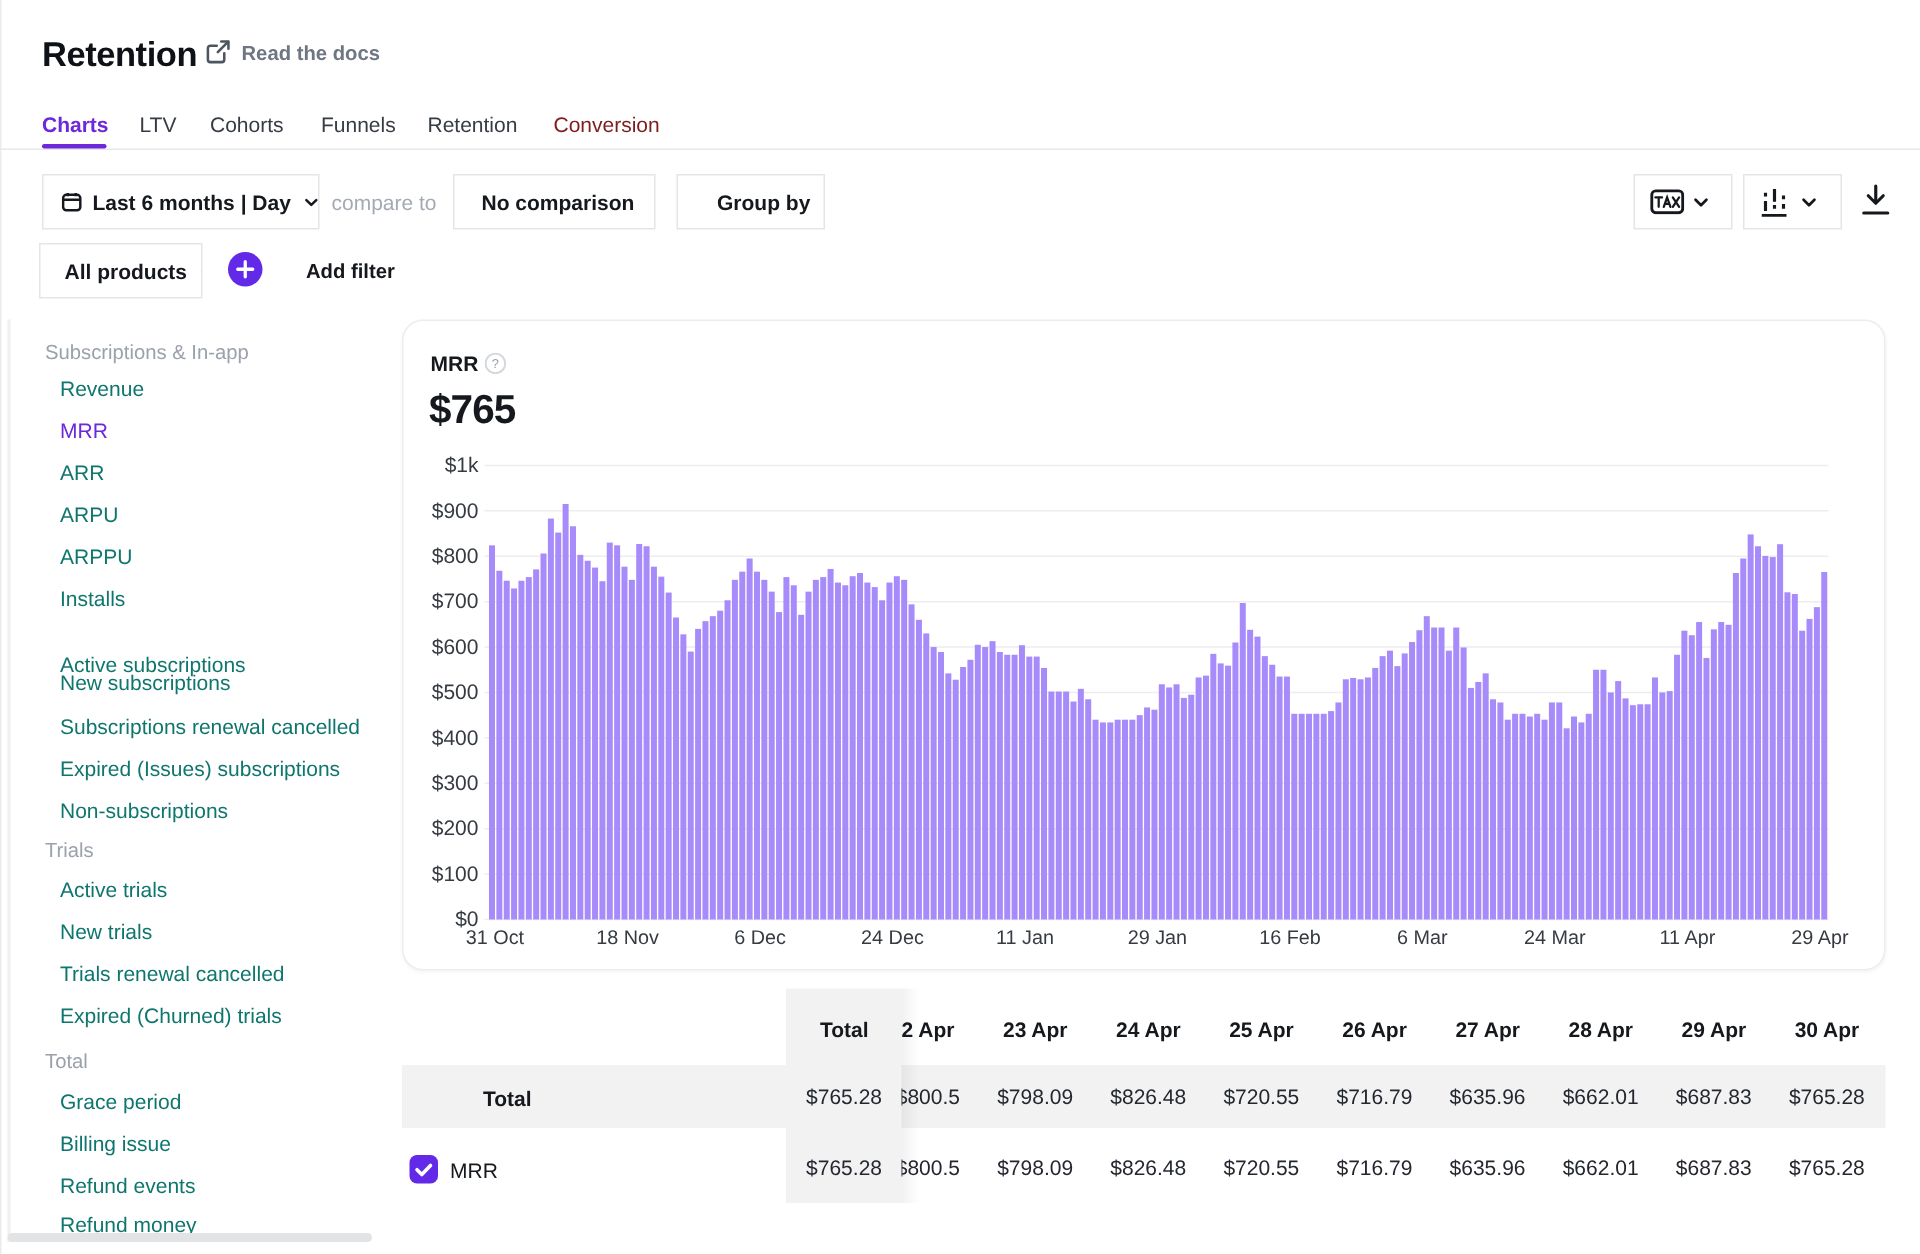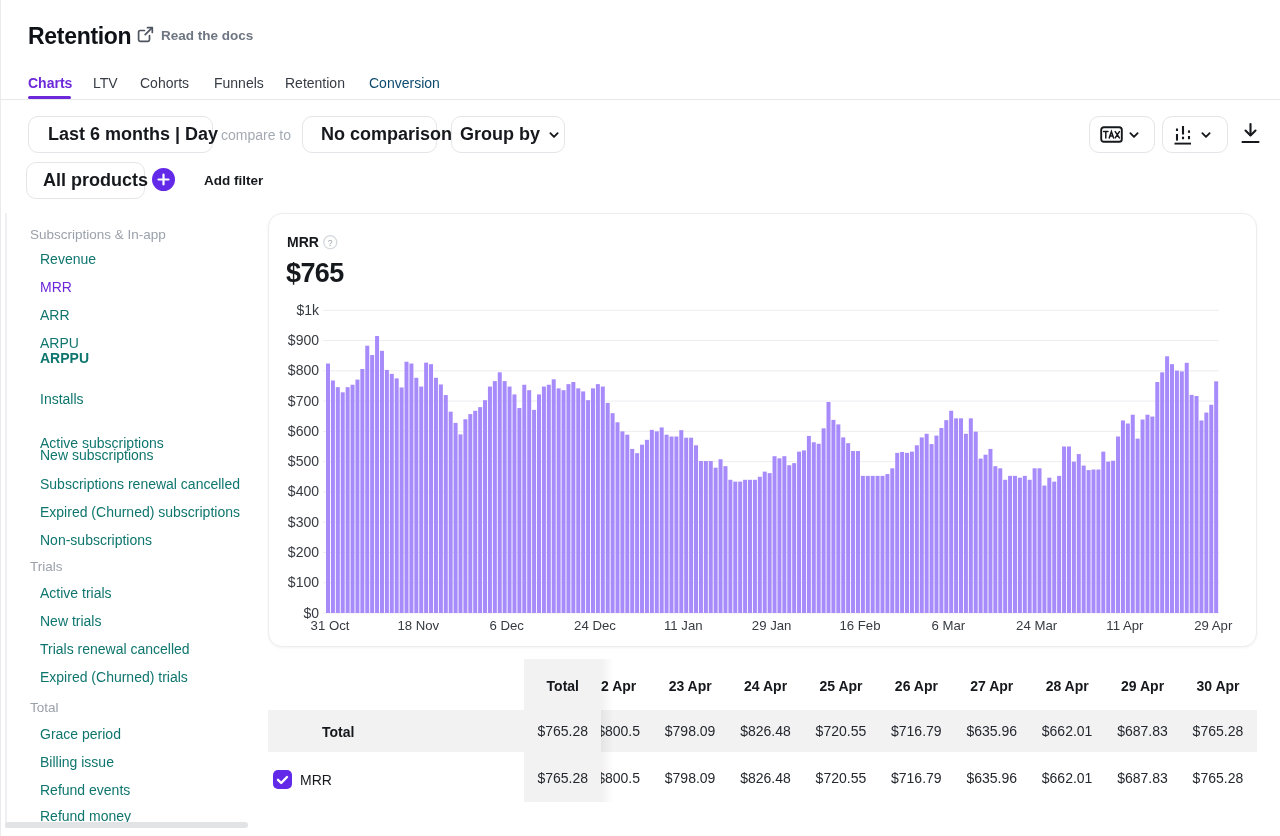--- a/index.html
+++ b/index.html
@@ -1,41 +1,41 @@
 <!DOCTYPE html>
 <html><head>
 <meta charset="utf-8">
 <style>
 * { margin:0; padding:0; box-sizing:border-box; }
 html,body { width:1280px; height:836px; background:#fff; font-family:"Liberation Sans", sans-serif; overflow:hidden; position:relative; }
 .abs { position:absolute; }
 .th { position:absolute; font-size:14px; font-weight:700; color:#15181c; }
 .td { position:absolute; font-size:14px; color:#24282e; }
-.btn { position:absolute; height:37px; border:1px solid #e4e5e9; border-radius:10px; background:#fff; display:flex; align-items:center; font-size:18px; font-weight:700; color:#15181c; white-space:nowrap; }
+.btn { position:absolute; height:37px; border:1px solid #e4e5e9; border-radius:0; background:#fff; display:flex; align-items:center; font-size:14px; font-weight:700; color:#15181c; white-space:nowrap; }
 .chev { display:inline-block; width:10px; height:10px; margin-left:9px; }
 .sideitem { position:absolute; left:40px; font-size:14px; color:#0f766e; white-space:nowrap; }
 .sidehead { position:absolute; left:30px; font-size:13.5px; color:#9ba1ab; white-space:nowrap; }
 </style>
 </head>
 <body>
 
 <div class="abs" style="left:28px;top:23px;font-size:23px;font-weight:700;color:#0e1116;letter-spacing:-0.3px;">Retention</div>
 <svg class="abs" style="left:137px;top:26px;" width="17" height="17" viewBox="0 0 17 17" fill="none" stroke="#4e5560" stroke-width="1.7" stroke-linecap="round" stroke-linejoin="round">
   <path d="M12.5 9.5 v4.3 a1.6 1.6 0 0 1 -1.6 1.6 H3.2 a1.6 1.6 0 0 1 -1.6 -1.6 V6.1 a1.6 1.6 0 0 1 1.6 -1.6 H7.5"></path>
   <path d="M10.5 1.7 h4.8 v4.8"></path>
   <path d="M15 1.9 L8.2 8.7"></path>
 </svg>
 <div class="abs" style="left:161px;top:28px;font-size:13.5px;font-weight:700;color:#6e7682;">Read the docs</div>
 
 <div class="abs" style="left:28px;top:75px;font-size:14px;font-weight:700;color:#6d28d9;">Charts</div>
 <div class="abs" style="left:93px;top:75px;font-size:14px;color:#363b44;">LTV</div>
 <div class="abs" style="left:140px;top:75px;font-size:14px;color:#363b44;">Cohorts</div>
 <div class="abs" style="left:214px;top:75px;font-size:14px;color:#363b44;">Funnels</div>
 <div class="abs" style="left:285px;top:75px;font-size:14px;color:#363b44;">Retention</div>
-<div class="abs" style="left:369px;top:75px;font-size:14px;color:#0c4a6e;">Conversion</div>
+<div class="abs" style="left:369px;top:75px;font-size:14px;color:#7f1d1d;">Conversion</div>
 <div class="abs" style="left:0;top:99px;width:1280px;height:1px;background:#e7e8ea;"></div>
 <div class="abs" style="left:28px;top:96px;width:43px;height:3px;background:#6d28d9;border-radius:2px;"></div>
 
 <div class="btn" style="left:28px;top:116px;width:185px;padding-left:12px;">
   <svg width="15" height="15" viewBox="0 0 15 15" fill="none" stroke="#15181c" stroke-width="1.8" style="margin-right:7px;">
     <rect x="1.2" y="2.4" width="12.6" height="11.4" rx="2.4"></rect>
     <line x1="1.2" y1="6.1" x2="13.8" y2="6.1"></line>
     <line x1="4.6" y1="1" x2="4.6" y2="3.4"></line>
     <line x1="10.4" y1="1" x2="10.4" y2="3.4"></line>
   </svg>
@@ -44,21 +44,21 @@
       <path d="M1.5 3.5 L5.5 7.5 L9.5 3.5"></path>
     </svg>
 </div>
 <div class="abs" style="left:221px;top:127px;font-size:14px;color:#a4aab3;">compare to</div>
 <div class="btn" style="left:302px;top:116px;width:135px;padding-left:18px;gap:35px;">
   <span>No comparison</span>
   <svg class="chev" width="11" height="11" viewBox="0 0 11 11" fill="none" stroke="#15181c" stroke-width="2" stroke-linecap="round" stroke-linejoin="round">
       <path d="M1.5 3.5 L5.5 7.5 L9.5 3.5"></path>
     </svg>
 </div>
-<div class="btn" style="left:451px;top:116px;width:114px;padding-left:8px;">
+<div class="btn" style="left:451px;top:116px;width:99px;padding-left:26px;">
   <span>Group by</span>
   <svg class="chev" width="11" height="11" viewBox="0 0 11 11" fill="none" stroke="#15181c" stroke-width="2" stroke-linecap="round" stroke-linejoin="round">
       <path d="M1.5 3.5 L5.5 7.5 L9.5 3.5"></path>
     </svg>
 </div>
 
 <div class="btn" style="left:1089px;top:116px;width:66px;padding-left:10px;">
   <svg width="23" height="17" viewBox="0 0 23 17" fill="none">
     <rect x="1.2" y="1.2" width="20.6" height="14.6" rx="2.6" stroke="#15181c" stroke-width="1.9"></rect>
     <g stroke="#15181c" stroke-width="1.5" stroke-linecap="round" fill="none">
@@ -84,43 +84,43 @@
   <svg class="chev" style="margin-left:8px;" width="11" height="11" viewBox="0 0 11 11" fill="none" stroke="#15181c" stroke-width="2" stroke-linecap="round" stroke-linejoin="round">
       <path d="M1.5 3.5 L5.5 7.5 L9.5 3.5"></path>
     </svg>
 </div>
 <svg class="abs" style="left:1241px;top:121px;" width="19" height="24" viewBox="0 0 19 24" fill="none" stroke="#15181c" stroke-width="2.1" stroke-linecap="round" stroke-linejoin="round">
   <path d="M9.5 3 v11"></path>
   <path d="M4.5 9.5 L9.5 14.5 L14.5 9.5"></path>
   <line x1="1.5" y1="21" x2="17.5" y2="21"></line>
 </svg>
 
-<div class="btn" style="left:26px;top:162px;width:119px;padding-left:16px;">
+<div class="btn" style="left:26px;top:162px;width:109px;padding-left:16px;">
   <span>All products</span>
   <svg class="chev" width="11" height="11" viewBox="0 0 11 11" fill="none" stroke="#15181c" stroke-width="2" stroke-linecap="round" stroke-linejoin="round">
       <path d="M1.5 3.5 L5.5 7.5 L9.5 3.5"></path>
     </svg>
 </div>
 <div class="abs" style="left:152px;top:168px;width:23px;height:23px;border-radius:50%;background:#6229e8;"></div>
 <svg class="abs" style="left:152px;top:168px;" width="23" height="23" viewBox="0 0 23 23" stroke="#fff" stroke-width="2.2" stroke-linecap="round">
     <path d="M11.5 6.5 v10 M6.5 11.5 h10"></path>
   </svg>
 <div class="abs" style="left:180px;top:173px;font-size:13.5px;font-weight:700;color:#15181c;margin-left:24px;">Add filter</div>
 
 <div class="sidehead" style="top:227px;">Subscriptions &amp; In-app</div>
 <div class="sideitem" style="top:251px;">Revenue</div>
 <div class="sideitem" style="top:279px;color:#6d28d9;">MRR</div>
 <div class="sideitem" style="top:307px;">ARR</div>
 <div class="sideitem" style="top:335px;">ARPU</div>
-<div class="sideitem" style="top:350px;font-weight:bold;">ARPPU</div>
+<div class="sideitem" style="top:363px;">ARPPU</div>
 <div class="sideitem" style="top:391px;">Installs</div>
 <div class="sideitem" style="top:435px;">Active subscriptions</div>
 <div class="sideitem" style="top:447px;">New subscriptions</div>
 <div class="sideitem" style="top:476px;">Subscriptions renewal cancelled</div>
-<div class="sideitem" style="top:504px;">Expired (Churned) subscriptions</div>
+<div class="sideitem" style="top:504px;">Expired (Issues) subscriptions</div>
 <div class="sideitem" style="top:532px;">Non-subscriptions</div>
 <div class="sidehead" style="top:559px;">Trials</div>
 <div class="sideitem" style="top:585px;">Active trials</div>
 <div class="sideitem" style="top:613px;">New trials</div>
 <div class="sideitem" style="top:641px;">Trials renewal cancelled</div>
 <div class="sideitem" style="top:669px;">Expired (Churned) trials</div>
 <div class="sidehead" style="top:700px;">Total</div>
 <div class="sideitem" style="top:726px;">Grace period</div>
 <div class="sideitem" style="top:754px;">Billing issue</div>
 <div class="sideitem" style="top:782px;">Refund events</div>

